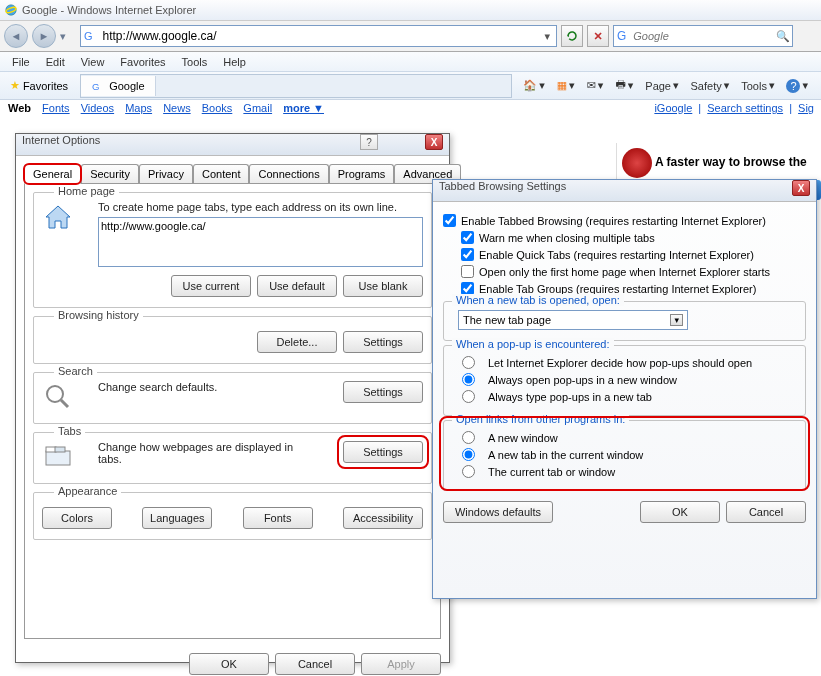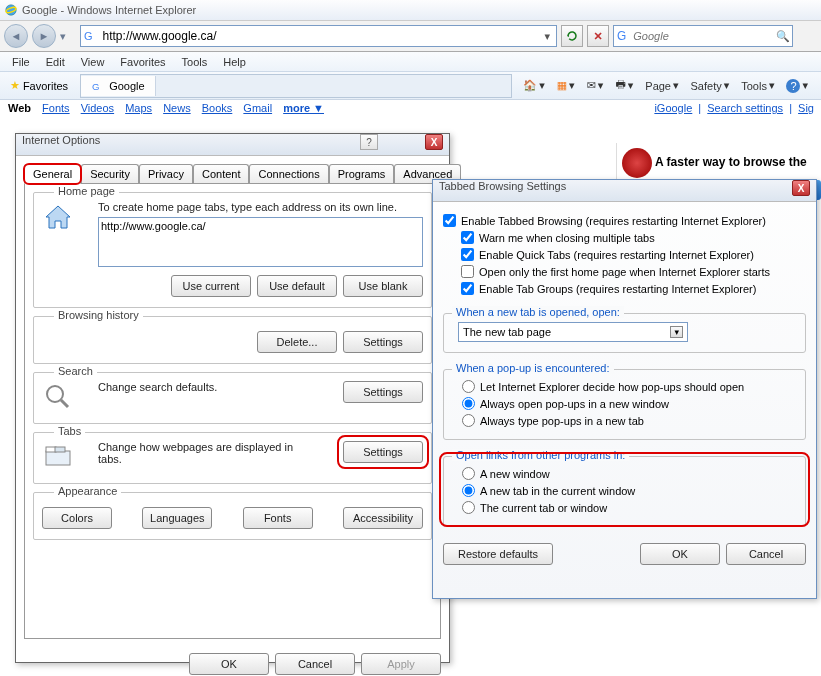--- a/index.html
+++ b/index.html
@@ -51,24 +51,24 @@
 .btn.small { min-width: 70px; }
 .btn.disabled { color: #999; }
 .dlg1bottom { display: flex; gap: 6px; justify-content: flex-end; padding: 6px 8px; }
 .desc { color: #222; }
 .cb { display: flex; align-items: center; gap: 4px; margin-top: 4px; }
 .hl-red { border: 2px solid #d00; border-radius: 8px; padding: 2px; position: absolute; pointer-events: none; }
 input[type="checkbox"], input[type="radio"] { margin: 0; }
 
 
 .dialog2 { position: absolute; left: 432px; top: 179px; width: 385px; height: 420px; background: linear-gradient(#fefefe,#f4f6f9); border: 1px solid #6a90c0; box-shadow: 2px 2px 6px rgba(0,0,0,0.25); }
-.grp { border: 1px solid #c4c4c4; border-radius: 3px; padding: 8px 8px 10px 8px; margin: 16px 0; position: relative; }
+.grp { border: 1px solid #c4c4c4; border-radius: 3px; padding: 8px 8px 10px 8px; margin: 4px 0; position: relative; }
 .grp .legend { position: absolute; top: -8px; left: 8px; background: #f9fafb; padding: 0 4px; color: #1158c7; }
 .cb2 { display: flex; align-items: center; gap: 5px; padding: 2px 0; }
-.radio2 { display: flex; align-items: center; gap: 5px; padding: 2px 0 2px 10px; }
+.radio2 { display: flex; align-items: center; gap: 13px; padding: 2px 0 2px 10px; }
 .dropdown { height: 20px; border: 1px solid #7a9cc6; background: #fff; display: flex; align-items: center; padding: 0 4px; width: 230px; margin-left: 6px; }
 .dropdown .dd { margin-left: auto; border: 1px solid #888; padding: 0 3px; background: linear-gradient(#fafafa,#ddd); font-size: 9px; }
 
 
 .promo { position: absolute; right: 0; top: 143px; width: 205px; padding: 5px; border-left: 1px solid #ddd; }
 .promo .ic { width: 30px; height: 30px; border-radius: 50%; background: radial-gradient(#d44,#900); display: inline-block; vertical-align: middle; }
 .promotxt { font-weight: bold; font-size: 12px; }
 .clockwarn { position: absolute; right: 0; top: 180px; background: linear-gradient(#4a9de8,#1f6ec8); color: #fff; padding: 3px 8px; border-radius: 3px; font-weight: bold; font-size: 12px; }
 
 svg { display: block; }
@@ -330,19 +330,19 @@
           </label>
         <label class="radio2">
             <input type="radio" name="lk" style="">
             <span>The current tab or window</span>
           </label>
       </div>
       <div class="hl-red" style="left:-4px;top:-4px;right:-4px;bottom:0px;"></div>
     </div>
 
     <div class="btnrow" style="justify-content:flex-start;margin-top:10px;">
-      <div class="btn" style="min-width:110px;">Restore defaults</div>
+      <div class="btn" style="min-width:110px;">Windows defaults</div>
       <div style="flex:1;"></div>
       <div class="btn">OK</div>
       <div class="btn">Cancel</div>
     </div>
   </div>
 </div>
 
 </body></html>

